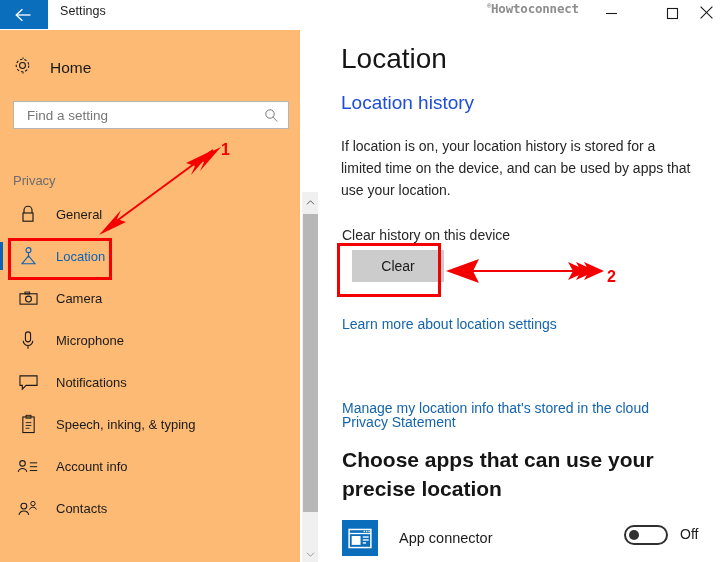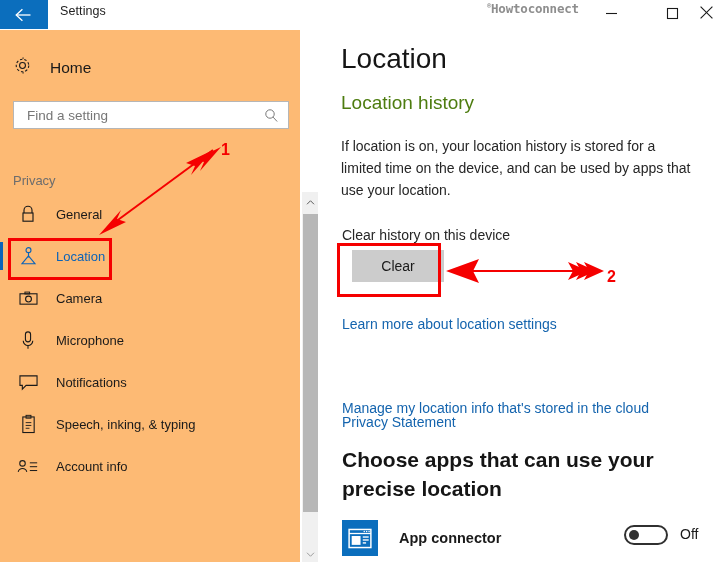--- a/index.html
+++ b/index.html
@@ -187,21 +187,21 @@
     font-size: 28px;
     font-weight: 400;
     color: #151515;
     letter-spacing: 0px;
   }
   .h-sect {
     position: absolute;
     left: 0; top: 62px;
     font-size: 19px;
     font-weight: 400;
-    color: #4d7c0f;
+    color: #1d4ed8;
   }
   .body-text {
     position: absolute;
     left: 0; top: 105px;
     width: 358px;
     font-size: 14px;
     line-height: 22px;
     color: #262626;
   }
   .label-clear {
@@ -257,21 +257,20 @@
     background: #0b6ebd;
     display: flex;
     align-items: center;
     justify-content: center;
     flex: none;
   }
   .app-name {
     margin-left: 21px;
     font-size: 14.5px;
     color: #1a1a1a;
-    font-weight: bold;
   }
   .toggle {
     position: absolute;
     left: 282px; top: 8px;
     width: 44px; height: 20px;
     border: 2px solid #303030;
     border-radius: 10px;
     box-sizing: border-box;
     background: #ffffff;
   }
@@ -453,20 +452,31 @@
           <g stroke="#1a1a1a" stroke-width="1.1">
             <line x1="14" y1="5" x2="22" y2="5"></line>
             <line x1="14" y1="9.2" x2="22" y2="9.2"></line>
             <line x1="14" y1="13.4" x2="22" y2="13.4"></line>
           </g>
         </svg>
       </span>
       <span class="nav-label">Account info</span>
     </div>
 
+    <div class="nav-item">
+      <span class="nav-icon">
+        <svg width="22" height="19" viewBox="0 0 24 20">
+          <circle cx="7.5" cy="7.4" r="3.2" fill="none" stroke="#1a1a1a" stroke-width="1.15"></circle>
+          <path d="M2.2 17 a5.4 5.4 0 0 1 10.6 0" fill="none" stroke="#1a1a1a" stroke-width="1.15"></path>
+          <circle cx="17.4" cy="4.6" r="2.4" fill="none" stroke="#1a1a1a" stroke-width="1.05"></circle>
+          <path d="M13.6 11.2 a4 4 0 0 1 7.6 0" fill="none" stroke="#1a1a1a" stroke-width="1.05"></path>
+        </svg>
+      </span>
+      <span class="nav-label">Contacts</span>
+    </div>
 
   </div>
 </div>
 
 <div class="scrollbar">
   <div class="sb-arrow up">
     <span>
       <svg width="9" height="7" viewBox="0 0 10 8">
           <path d="M1 6 L5 2 L9 6" fill="none" stroke="#555555" stroke-width="1.1"></path>
         </svg>

